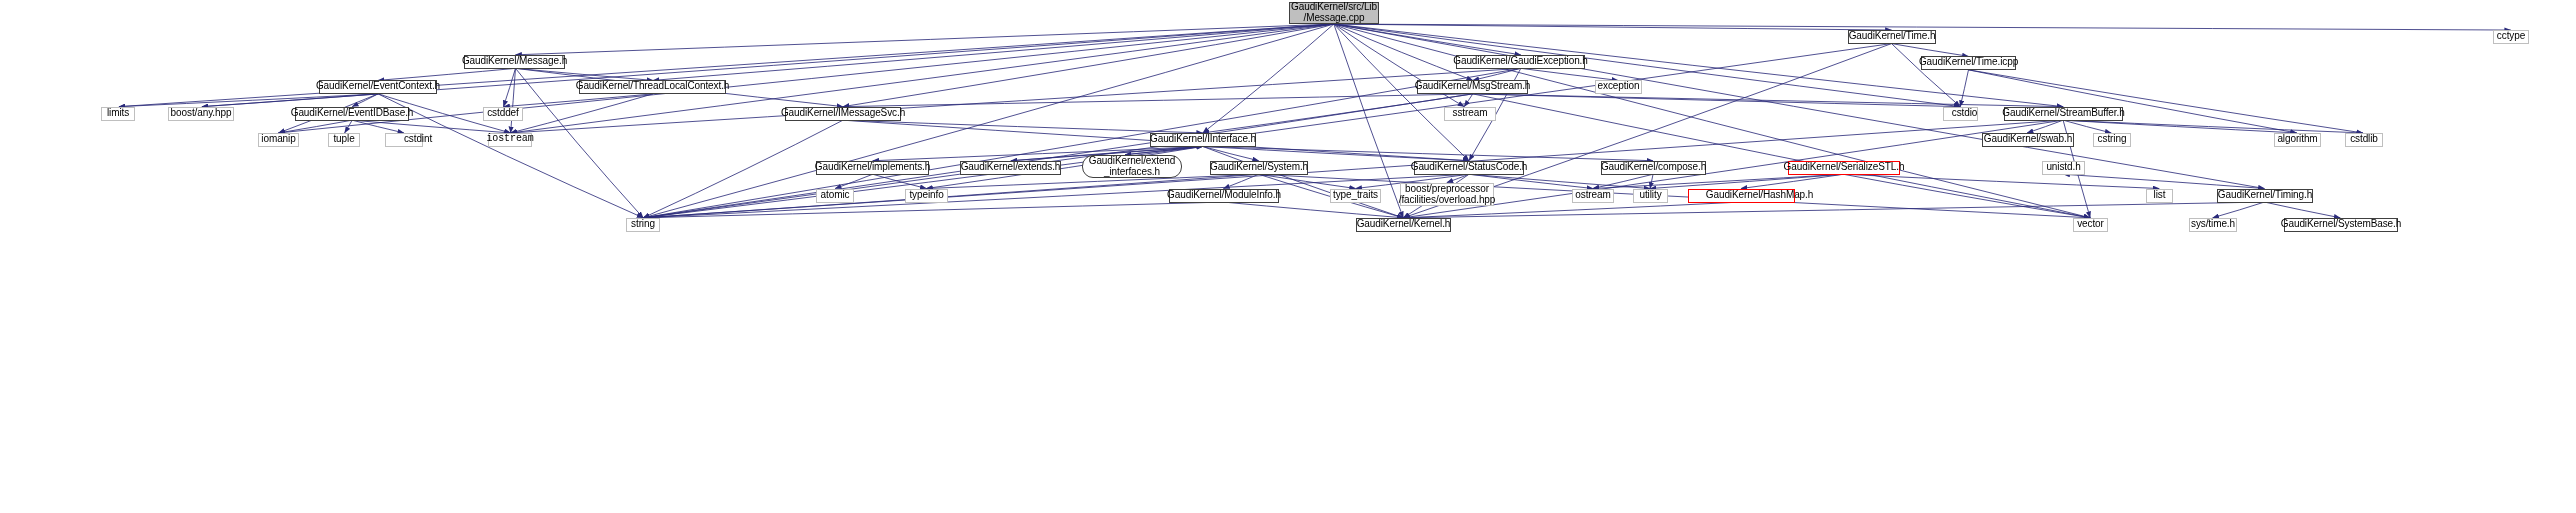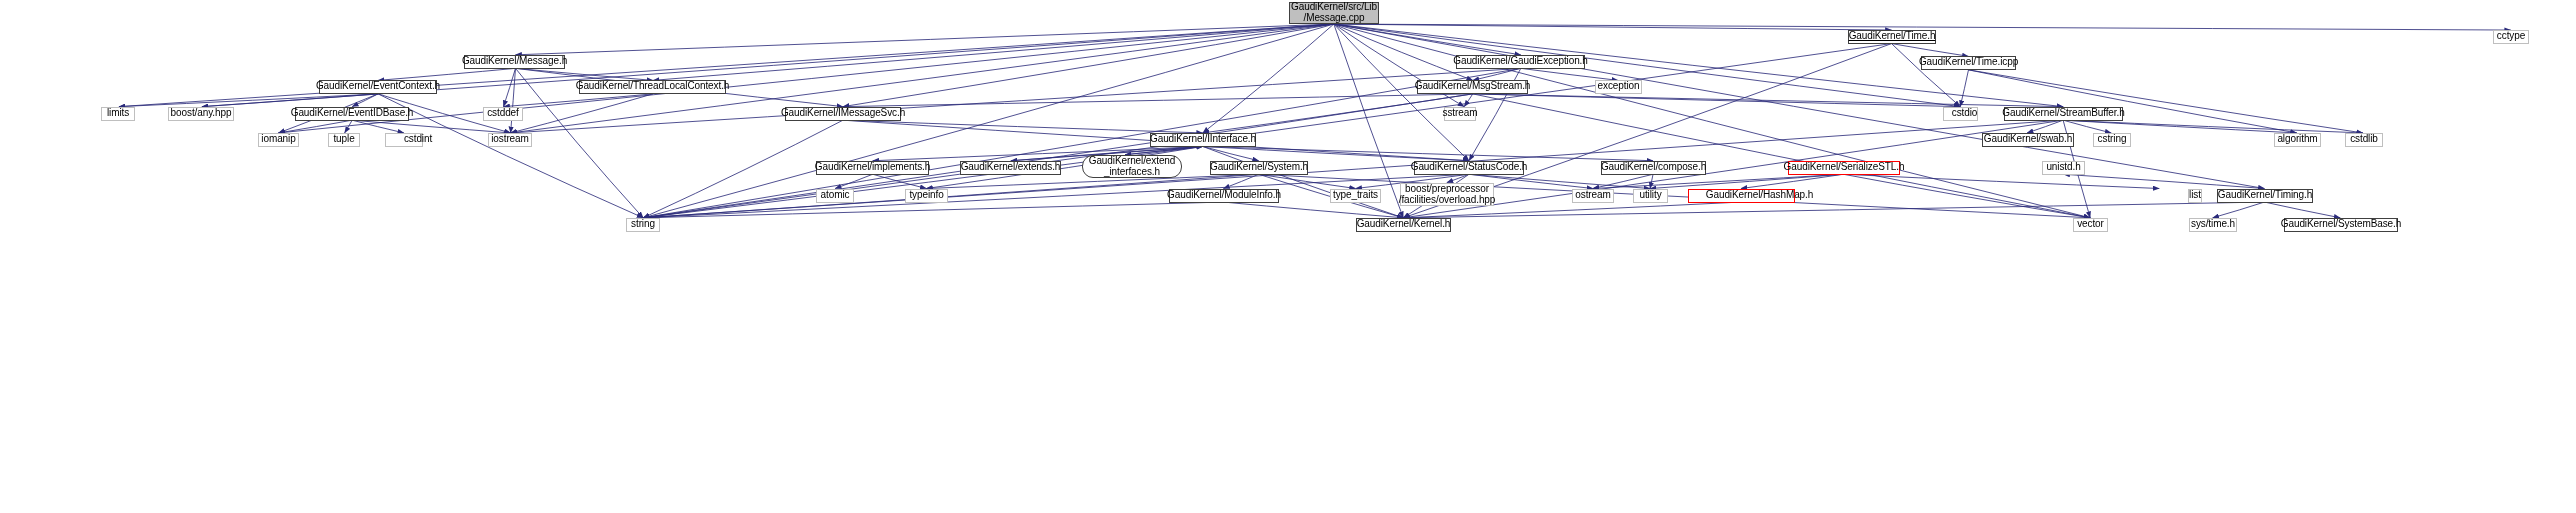--- a/index.html
+++ b/index.html
@@ -149,40 +149,40 @@
         <path d="M3014,269 Q2981.57,279.5 2945,290" marker-end="url(#arw)"></path>
         <path d="M3014,269 Q3061.47,279.5 3115,290" marker-end="url(#arw)"></path>
         <path d="M3014,269 Q2455.75,279.5 1867.5,290" marker-end="url(#arw)"></path>
         <path d="M3014,251 Q2888.275,241.5 2746.5,232" marker-end="url(#arw)"></path>
       </g>
   </svg>
   <div id="node-layer">
       <div class="node root" style="left: 1289px; top: 1.5px; width: 90px; height: 22.5px;">GaudiKernel/src/Lib
 /Message.cpp</div>
       <div class="node std" style="left: 2493px; top: 30px; width: 36px; height: 13.5px;">cctype</div>
-      <div class="node hdr" style="left: 1848px; top: 30px; width: 88px; height: 13.5px; text-decoration: underline;">GaudiKernel/Time.h</div>
+      <div class="node hdr" style="left: 1848px; top: 30px; width: 88px; height: 13.5px;">GaudiKernel/Time.h</div>
       <div class="node hdr" style="left: 464px; top: 55px; width: 101px; height: 13.5px;">GaudiKernel/Message.h</div>
       <div class="node hdr" style="left: 1456px; top: 55px; width: 129px; height: 13.5px;">GaudiKernel/GaudiException.h</div>
       <div class="node hdr" style="left: 1921px; top: 56px; width: 95px; height: 13.5px;">GaudiKernel/Time.icpp</div>
       <div class="node hdr" style="left: 319px; top: 80px; width: 118px; height: 13.5px;">GaudiKernel/EventContext.h</div>
       <div class="node hdr" style="left: 579px; top: 80px; width: 147px; height: 13.5px;">GaudiKernel/ThreadLocalContext.h</div>
       <div class="node hdr" style="left: 1417px; top: 80px; width: 111px; height: 13.5px;">GaudiKernel/MsgStream.h</div>
       <div class="node std" style="left: 1595px; top: 80px; width: 47px; height: 13.5px;">exception</div>
       <div class="node std" style="left: 101px; top: 107px; width: 34px; height: 13.5px;">limits</div>
       <div class="node std" style="left: 168px; top: 107px; width: 66px; height: 13.5px;">boost/any.hpp</div>
       <div class="node hdr" style="left: 295px; top: 107px; width: 114px; height: 13.5px;">GaudiKernel/EventIDBase.h</div>
       <div class="node std" style="left: 483px; top: 107px; width: 40px; height: 13.5px;">cstddef</div>
       <div class="node hdr" style="left: 785px; top: 107px; width: 116px; height: 13.5px;">GaudiKernel/IMessageSvc.h</div>
       <div class="node std" style="left: 1943px; top: 107px; width: 35px; height: 13.5px; padding-left: 8px;">cstdio</div>
       <div class="node hdr" style="left: 2004px; top: 107px; width: 119px; height: 13.5px;">GaudiKernel/StreamBuffer.h</div>
-      <div class="node std" style="left: 1444px; top: 107px; width: 32px; height: 13.5px;">sstream</div>
+      <div class="node std" style="left: 1444px; top: 107px; width: 52px; height: 13.5px;">sstream</div>
       <div class="node std" style="left: 258px; top: 133px; width: 41px; height: 13.5px;">iomanip</div>
       <div class="node std" style="left: 328px; top: 133px; width: 32px; height: 13.5px;">tuple</div>
       <div class="node std" style="left: 385px; top: 133px; width: 38px; height: 13.5px; padding-left: 28px;">cstdint</div>
-      <div class="node std" style="left: 488px; top: 133px; width: 44px; height: 13.5px;">iostream</div>
+      <div class="node std" style="left: 488px; top: 133px; width: 44px; height: 13.5px; font-family: Liberation Mono, monospace;">iostream</div>
       <div class="node hdr" style="left: 1150px; top: 133px; width: 106px; height: 13.5px;">GaudiKernel/IInterface.h</div>
       <div class="node hdr" style="left: 1982px; top: 133px; width: 92px; height: 13.5px;">GaudiKernel/swab.h</div>
       <div class="node std" style="left: 2093px; top: 133px; width: 38px; height: 13.5px;">cstring</div>
       <div class="node std" style="left: 2274px; top: 133px; width: 47px; height: 13.5px;">algorithm</div>
       <div class="node std" style="left: 2345px; top: 133px; width: 38px; height: 13.5px;">cstdlib</div>
       <div class="node hdr" style="left: 816px; top: 161px; width: 113px; height: 13.5px;">GaudiKernel/implements.h</div>
       <div class="node hdr" style="left: 960px; top: 161px; width: 101px; height: 13.5px;">GaudiKernel/extends.h</div>
       <div class="node hdr" style="left: 1082px; top: 155px; width: 100px; height: 23px; border-radius: 11px;">GaudiKernel/extend
 _interfaces.h</div>
       <div class="node hdr" style="left: 1210px; top: 161px; width: 98px; height: 13.5px;">GaudiKernel/System.h</div>
@@ -192,21 +192,21 @@
       <div class="node std" style="left: 2042px; top: 161px; width: 43px; height: 13.5px;">unistd.h</div>
       <div class="node std" style="left: 816px; top: 189px; width: 38px; height: 13.5px;">atomic</div>
       <div class="node std" style="left: 905px; top: 189px; width: 43px; height: 13.5px;">typeinfo</div>
       <div class="node hdr" style="left: 1169px; top: 189px; width: 110px; height: 13.5px;">GaudiKernel/ModuleInfo.h</div>
       <div class="node std" style="left: 1330px; top: 189px; width: 51px; height: 13.5px;">type_traits</div>
       <div class="node std" style="left: 1400px; top: 183px; width: 94px; height: 23px;">boost/preprocessor
 /facilities/overload.hpp</div>
       <div class="node std" style="left: 1572px; top: 189px; width: 42px; height: 13.5px;">ostream</div>
       <div class="node std" style="left: 1633px; top: 189px; width: 35px; height: 13.5px;">utility</div>
       <div class="node red" style="left: 1688px; top: 189px; width: 107px; height: 13.5px; padding-left: 36px;">GaudiKernel/HashMap.h</div>
-      <div class="node std" style="left: 2146px; top: 189px; width: 14px; height: 13.5px; margin-left: 42px;">list</div>
+      <div class="node std" style="left: 2146px; top: 189px; width: 27px; height: 13.5px;">list</div>
       <div class="node hdr" style="left: 2217px; top: 189px; width: 96px; height: 13.5px;">GaudiKernel/Timing.h</div>
       <div class="node std" style="left: 626px; top: 218px; width: 34px; height: 13.5px;">string</div>
       <div class="node hdr" style="left: 1356px; top: 218px; width: 95px; height: 13.5px;">GaudiKernel/Kernel.h</div>
       <div class="node std" style="left: 2073px; top: 218px; width: 35px; height: 13.5px;">vector</div>
       <div class="node std" style="left: 2189px; top: 218px; width: 48px; height: 13.5px;">sys/time.h</div>
       <div class="node hdr" style="left: 2284px; top: 218px; width: 114px; height: 13.5px;">GaudiKernel/SystemBase.h</div>
     </div>
 </div>
 
 

